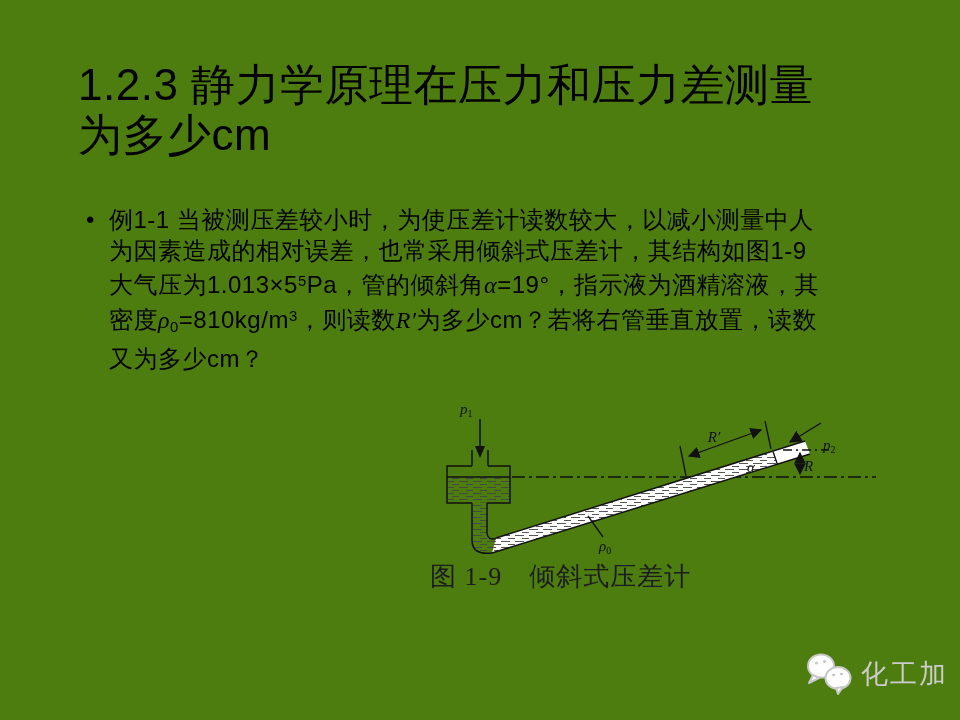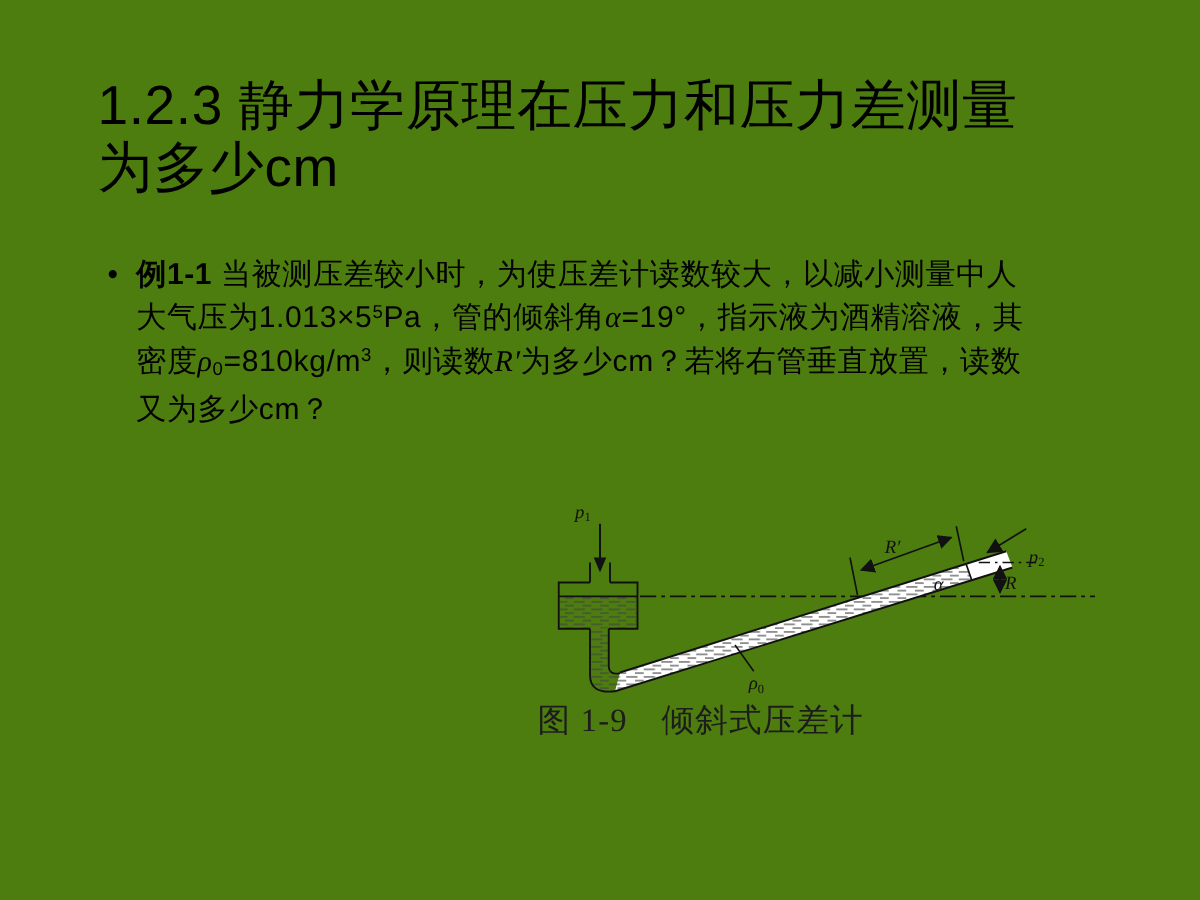--- a/index.html
+++ b/index.html
@@ -8,21 +8,21 @@
     font-family:"Liberation Sans",sans-serif;color:#000;overflow:hidden;margin:0 auto;padding-left:48px;
   }
   .title{
     position:absolute;left:78px;top:60px;width:850px;
     font-size:44px;line-height:50px;font-weight:400;letter-spacing:0.5px;color:#000;
   }
   .body-block{position:absolute;left:86px;top:204px;width:820px;display:flex;}
   .bullet{width:23px;font-size:24px;line-height:31px;flex:0 0 auto;}
   .lines{flex:1;}
   .tline{font-size:24px;line-height:31px;white-space:nowrap;letter-spacing:0.5px;}
-  .seg-b{font-weight:bold;margin-top:20px;}
+  .seg-b{font-weight:normal;margin-top:20px;}
   .seg-i{font-family:"Liberation Serif",serif;font-style:italic;}
   .seg-sub{font-size:0.62em;vertical-align:-0.22em;}
   .seg-sup{font-size:0.62em;vertical-align:0.5em;}
   .figure{position:absolute;left:433px;top:390px;width:450px;height:210px;}
   .fig-caption{
     position:absolute;left:430px;top:559px;width:440px;text-align:left;
     font-family:Liberation Serif, serif;font-size:26px;color:#1c1c1c;letter-spacing:1px;
   }
   .logo{position:absolute;left:801px;top:650px;display:flex;align-items:center;}
   .logo-text{
@@ -40,20 +40,21 @@
 
   <div class="title">
     <div>1.2.3 静力学原理在压力和压力差测量</div>
     <div>为多少cm</div>
   </div>
 
   <div class="body-block">
     <div class="bullet">•</div>
     <div class="lines">
         <div class="tline"><span class="seg-b">例1-1</span><span> 当被测压差较小时，为使压差计读数较大，以减小测量中人</span></div>
+        <div class="tline"><span>为因素造成的相对误差，也常采用倾斜式压差计，其结构如图1-9</span></div>
         <div class="tline"><span>大气压为1.013×5</span><span class="seg-sup">5</span><span>Pa，管的倾斜角</span><span class="seg-i">α</span><span>=19°，指示液为酒精溶液，其</span></div>
         <div class="tline"><span>密度</span><span class="seg-i">ρ</span><span class="seg-sub">0</span><span>=810kg/m</span><span class="seg-sup">3</span><span>，则读数</span><span class="seg-i">R′</span><span>为多少cm？若将右管垂直放置，读数</span></div>
         <div class="tline"><span>又为多少cm？</span></div>
       </div>
   </div>
 
   <div class="figure">
     <svg width="450" height="210" viewBox="450 390 450 210">
       <defs>
         <marker id="ah" viewBox="0 0 10 10" refX="9" refY="5" markerWidth="9" markerHeight="9" orient="auto-start-reverse">
@@ -123,14 +124,31 @@
         <line x1="605" y1="516" x2="620" y2="537" stroke="#111" stroke-width="1.3"></line>
       </g>
       <text x="616" y="551">
         <tspan class="it">ρ</tspan><tspan class="sb" dy="3">0</tspan>
       </text>
     </svg>
   </div>
 
   <div class="fig-caption">图 1-9　倾斜式压差计</div>
 
+  <div class="logo">
+    <svg width="56" height="48" viewBox="0 0 56 48">
+      <g fill="#ffffff" stroke="#c8c8c8" stroke-width="2">
+        <ellipse cx="20" cy="16" rx="13" ry="11.5"></ellipse>
+        <path d="M12,25 L8,33 L18,28 Z" stroke-linejoin="round"></path>
+        <ellipse cx="37" cy="28" rx="12.5" ry="11"></ellipse>
+        <path d="M35,38 L37,44 L42,37 Z" stroke-linejoin="round"></path>
+      </g>
+      <g fill="#c8c8c8" stroke="none">
+        <circle cx="15.5" cy="13" r="1.6"></circle>
+        <circle cx="23.5" cy="11.5" r="1.6"></circle>
+        <ellipse cx="32.5" cy="25" rx="1.8" ry="1.3"></ellipse>
+        <ellipse cx="40.5" cy="24" rx="1.8" ry="1.3"></ellipse>
+      </g>
+    </svg>
+    <span class="logo-text">化工加</span>
+  </div>
 
 </div>
 
 </body></html>

